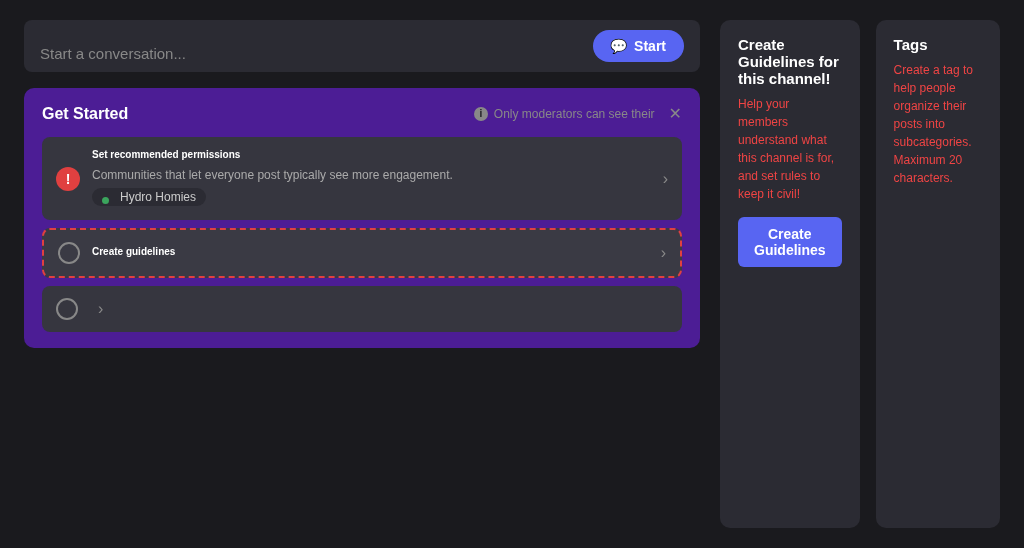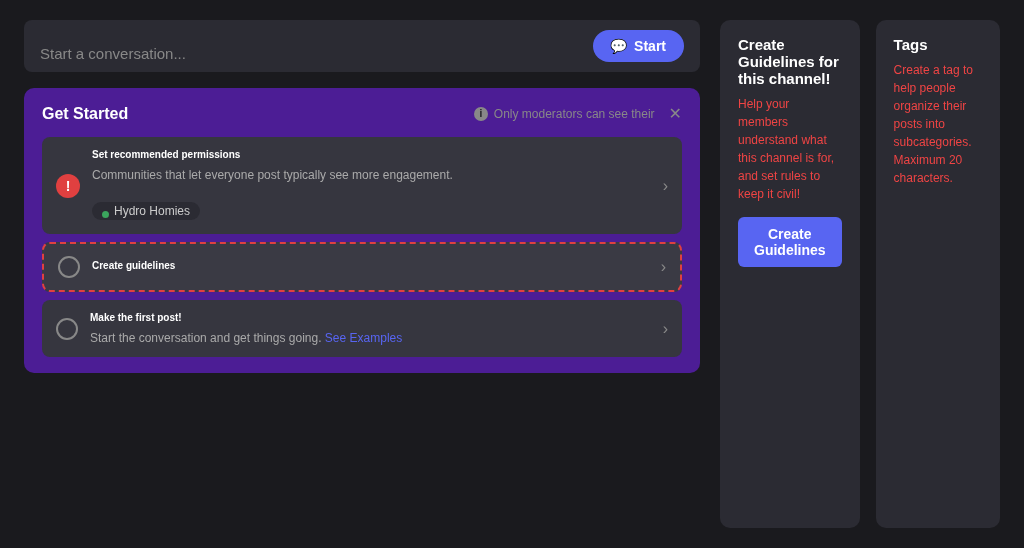--- a/index.html
+++ b/index.html
@@ -168,22 +168,22 @@
     }
 
     .item-tag {
       display: inline-flex;
       align-items: flex-end;
       background: #2b2b33;
       border-radius: 12px;
       padding: 2px 10px;
       font-size: 12px;
       color: #ccc;
-      margin-top: 20px;
-      gap: 5px;
+      margin-top: 6px;
+      gap: 11px;
     }
 
     .tag-dot {
       width: 7px;
       height: 7px;
       border-radius: 50%;
       background: #3ba55d;
       display: inline-block;
     }
 
@@ -287,27 +287,20 @@
       <div class="checklist-item highlighted">
         <div class="check-circle"></div>
         <div class="item-content">
           <div class="item-title">Create guidelines</div>
         </div>
         <span class="chevron-right">›</span>
       </div>
 
       <div class="checklist-item">
         <div class="check-circle"></div>
-        <div class="item-content">
-          <div class="item-title">Make the first post!</div>
-          <div class="item-desc">
-            <span>Start the conversation and get things going.</span>
-            <a class="see-examples-link"> See Examples</a>
-          </div>
-        </div>
         <span class="chevron-right">›</span>
       </div>
 
     </div>
   </div>
 
   <div class="right-panel">
 
     <div class="right-card">
       <div class="right-card-title">Create Guidelines for this channel!</div>

